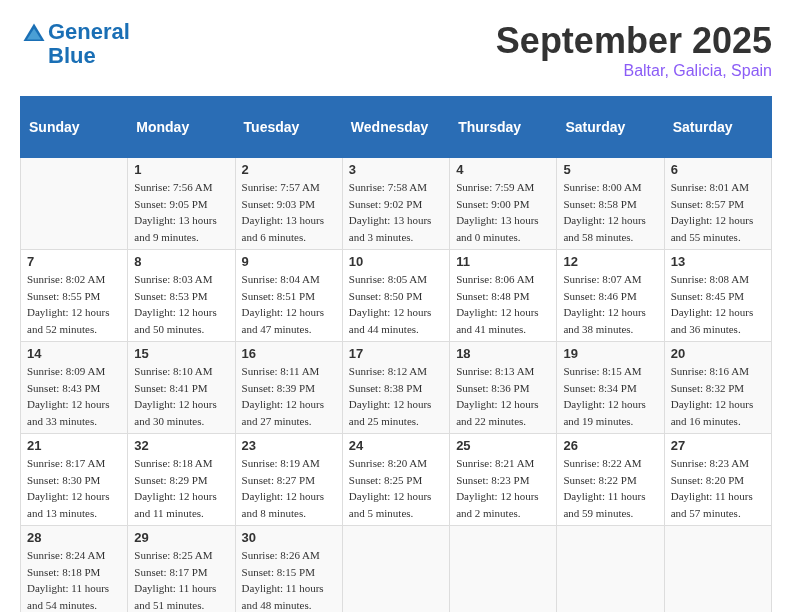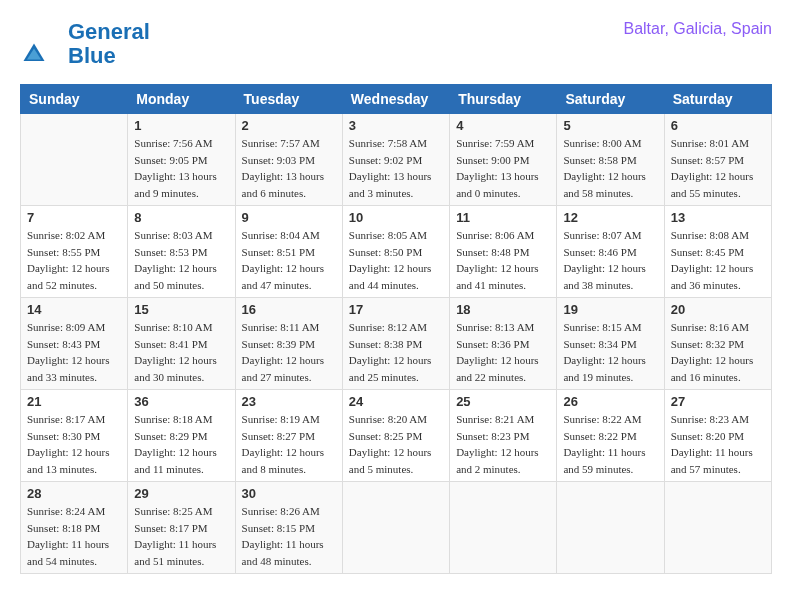--- a/index.html
+++ b/index.html
@@ -11,22 +11,22 @@
       padding: 20px;
     }
     .header {
       display: flex;
       justify-content: space-between;
       align-items: flex-start;
       margin-bottom: 16px;
     }
     .logo {
       display: flex;
-      align-items: flex-end;
-      gap: 20px;
+      align-items: flex-start;
+      gap: 0;
     }
     .logo-text {
       font-size: 22px;
       font-weight: bold;
       color: #333;
       line-height: 1.1;
     }
     .logo-text span {
       color: #1a6fb5;
     }
@@ -48,21 +48,21 @@
     }
     table {
       width: 100%;
       border-collapse: collapse;
       border: 1px solid #ccc;
     }
     thead tr th {
       background-color: #2a6db5;
       color: #fff;
       text-align: left;
-      padding: 6px 8px;
+      padding: 22px 8px;
       font-size: 14px;
       border: 1px solid #2a6db5;
     }
     tbody tr td {
       vertical-align: top;
       border: 1px solid #ddd;
       padding: 4px 6px;
       width: calc(100% / 7);
       min-height: 80px;
       font-size: 11px;
@@ -96,20 +96,21 @@
     <svg class="logo-icon" viewBox="0 0 40 40" xmlns="http://www.w3.org/2000/svg">
       <polygon points="20,5 35,30 5,30" fill="#1a6fb5"></polygon>
       <polygon points="20,12 30,28 10,28" fill="#4a9fd5"></polygon>
     </svg>
     <div class="logo-text">
       <div><span>General</span></div>
       <div style="color:#1a6fb5;">Blue</div>
     </div>
   </div>
   <div class="title-block">
+    <div class="month-title">September 2025</div>
     <div class="location">Baltar, Galicia, Spain</div>
   </div>
 </div>
 
 <table>
   <thead>
     <tr>
     <th>Sunday</th>
         <th>Monday</th>
         <th>Tuesday</th>
@@ -206,21 +207,21 @@
           <span class="day-number">20</span>
           <div class="cell-content">Sunrise: 8:16 AM<br>Sunset: 8:32 PM<br>Daylight: 12 hours<br>and 16 minutes.</div>
         </td>
       </tr>
       <tr>
         <td>
           <span class="day-number">21</span>
           <div class="cell-content">Sunrise: 8:17 AM<br>Sunset: 8:30 PM<br>Daylight: 12 hours<br>and 13 minutes.</div>
         </td>
         <td>
-          <span class="day-number">36</span>
+          <span class="day-number">32</span>
           <div class="cell-content">Sunrise: 8:18 AM<br>Sunset: 8:29 PM<br>Daylight: 12 hours<br>and 11 minutes.</div>
         </td>
         <td>
           <span class="day-number">23</span>
           <div class="cell-content">Sunrise: 8:19 AM<br>Sunset: 8:27 PM<br>Daylight: 12 hours<br>and 8 minutes.</div>
         </td>
         <td>
           <span class="day-number">24</span>
           <div class="cell-content">Sunrise: 8:20 AM<br>Sunset: 8:25 PM<br>Daylight: 12 hours<br>and 5 minutes.</div>
         </td>

